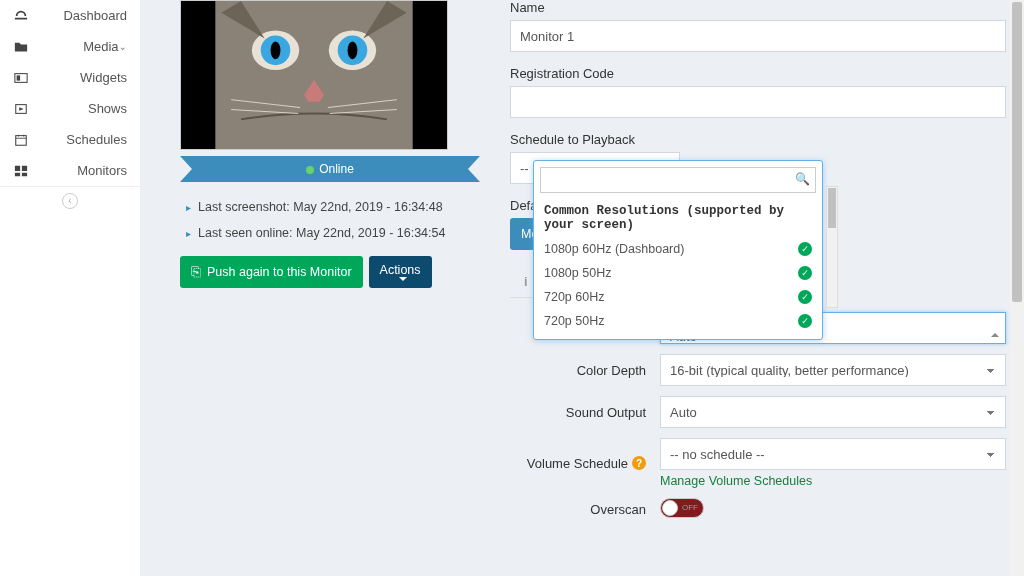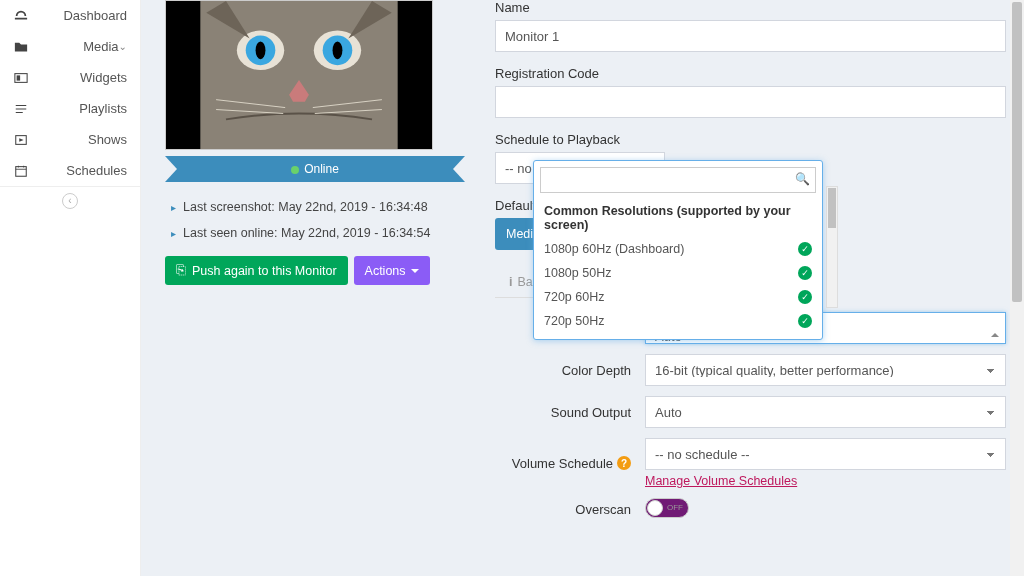--- a/index.html
+++ b/index.html
@@ -7,64 +7,64 @@
 .main-wrap { display: flex; height: 576px; }
 .sidebar { width: 141px; background: #fff; border-right: 1px solid #eee; }
 .sidebar-item { display: flex; align-items: center; padding: 8px 13px; color: #555; cursor: pointer; position: relative; }
 .sidebar-item .ic { width: 16px; height: 14px; margin-right: 9px; display: inline-flex; align-items: center; justify-content: center; font-size: 13px; color: #444; }
 .sidebar-item .label { flex: 1; font-size: 13px; text-align: right; }
 .sidebar-item .chev { font-size: 10px; color: #888; }
 .sidebar-collapse { text-align: center; padding: 6px 0; border-top: 1px solid #eee; color: #aaa; font-size: 11px; }
 .content { flex: 1; padding: 0 18px 10px 24px; overflow: hidden; position: relative; }
 h2.page-title { color: #3c8dbc; font-weight: 400; font-size: 22px; margin: 6px 0 14px; }
 .cols { display: flex; gap: 30px; }
-.left-col { width: 300px; }
+.left-col { width: 300px; margin-left: 15px; }
 .right-col { flex: 1; }
 .screenshot { width: 268px; height: 150px; background: #000; display: block; border: 1px solid #ccc; }
 .screenshot svg { width: 100%; height: 100%; display: block; }
 .online-banner { position: relative; margin-top: 6px; height: 26px; }
 .online-banner .bar { background: #3c8dbc; color: #fff; font-size: 12px; height: 26px; line-height: 26px; text-align: center; position: absolute; left: 12px; right: 12px; }
 .online-banner .tri-l, .online-banner .tri-r { position: absolute; top: 0; width: 0; height: 0; border-top: 13px solid #3c8dbc; border-bottom: 13px solid #3c8dbc; }
 .online-banner .tri-l { left: 0; border-left: 12px solid transparent; }
 .online-banner .tri-r { right: 0; border-right: 12px solid transparent; }
 .online-dot { display: inline-block; width: 8px; height: 8px; background: #6ad16a; border-radius: 50%; margin-right: 5px; vertical-align: middle; }
 .meta-list { margin-top: 12px; }
 .meta-list .row { padding: 6px 0 6px 6px; font-size: 12.5px; color: #444; }
 .meta-list .caret { color: #3c8dbc; margin-right: 7px; font-size: 10px; }
 .btn { display: inline-flex; align-items: center; border: none; border-radius: 3px; padding: 7px 11px; font-size: 12.5px; cursor: pointer; color: #fff; }
 .btn-teal { background: #00a65a; }
-.btn-teal2 { background: #8b5cf6; }
+.btn-teal2 { background: #0c4a6e; flex-direction: column; }
 .actions-row { margin-top: 10px; display: flex; gap: 6px; }
 .btn .ic { margin-right: 6px; }
 .form-group { margin-bottom: 14px; }
 .form-label { font-size: 13px; color: #333; margin-bottom: 5px; display: block; }
 .form-control { width: 100%; height: 32px; border: 1px solid #d2d6de; background: #fff; padding: 8px 9px; color: #555; font-size: 13px; border-radius: 0; }
 select.form-control { appearance: none; background-image: linear-gradient(45deg, transparent 50%, #777 50%), linear-gradient(135deg, #777 50%, transparent 50%); background-position: calc(100% - 14px) 14px, calc(100% - 10px) 14px; background-size: 4px 4px, 4px 4px; background-repeat: no-repeat; }
 .media-row { display: flex; gap: 6px; }
 .btn-blue { background: #3c8dbc; }
 .context-input { flex: 1; height: 32px; border: 1px solid #d2d6de; display: flex; align-items: center; padding: 0 8px; color: #999; font-size: 12.5px; overflow: hidden; white-space: nowrap; }
 .context-input .pic { color: #888; margin-right: 6px; }
 .tabs { display: flex; border-bottom: 1px solid #ddd; margin-top: 14px; }
 .tab { padding: 8px 13px; color: #999; font-size: 12.5px; border: 1px solid transparent; position: relative; top: 1px; cursor: pointer; display: flex; align-items: center; gap: 5px; }
 .tab.visible-border { border: 1px solid #ddd; border-bottom-color: #fff; background: #fff; color: #555; }
 .settings { margin-top: 14px; }
 .setting-row { display: flex; align-items: center; margin-bottom: 10px; }
 .setting-label { width: 150px; text-align: right; padding-right: 14px; font-size: 13px; color: #333; display: flex; justify-content: flex-end; align-items: center; gap: 4px; }
 .help-ic { display: inline-flex; width: 14px; height: 14px; border-radius: 50%; background: #f39c12; color: #fff; font-size: 10px; align-items: center; justify-content: center; font-weight: bold; }
 .setting-control { flex: 1; }
-.mvs-link { color: #be185d; font-size: 12.5px; display: inline-block; margin-top: 4px; cursor: pointer; text-decoration: underline; }
-.toggle { display: inline-block; width: 44px; height: 20px; background: #701a75; border: 1px solid #ccc; border-radius: 10px; position: relative; font-size: 8px; color: #999; }
+.mvs-link { color: #15803d; font-size: 12.5px; display: inline-block; margin-top: 4px; cursor: pointer; }
+.toggle { display: inline-block; width: 44px; height: 20px; background: #7f1d1d; border: 1px solid #ccc; border-radius: 10px; position: relative; font-size: 8px; color: #999; }
 .toggle .knob { position: absolute; left: 1px; top: 1px; width: 16px; height: 16px; background: #fff; border: 1px solid #ccc; border-radius: 50%; }
 .toggle .txt { position: absolute; right: 5px; top: 4px; }
 
 .dropdown-pop { position: absolute; top: 160px; left: 533px; width: 290px; background: #fff; border: 1px solid #66afe9; border-radius: 3px; box-shadow: 0 1px 6px rgba(102,175,233,0.5); z-index: 50; padding: 6px; }
 .dd-search { width: 100%; height: 26px; border: 1px solid #ccc; padding: 0 24px 0 7px; font-size: 12px; color: #555; }
 .dd-search-wrap { position: relative; margin-bottom: 6px; }
 .dd-search-wrap .mag { position: absolute; right: 6px; top: 5px; color: #888; font-size: 12px; }
-.dd-group-h { font-weight: bold; color: #333; font-size: 12.5px; padding: 5px 4px; }
+.dd-group-h { font-weight: bold; color: #333; font-size: 12.5px; padding: 5px 4px; font-family: Liberation Mono, monospace; }
 .dd-opt { display: flex; justify-content: space-between; align-items: center; padding: 5px 4px; font-size: 12.5px; cursor: pointer; }
 .dd-check { width: 14px; height: 14px; border-radius: 50%; background: #00a65a; color: #fff; font-size: 9px; display: inline-flex; align-items: center; justify-content: center; }
 .dd-side-scroll { position: absolute; top: 186px; left: 826px; width: 12px; height: 122px; background: #f1f1f1; border: 1px solid #ddd; z-index: 51; }
 .dd-side-scroll .thumb { background: #c1c1c1; width: 8px; height: 40px; margin: 1px auto 0; }
 .v-scroll { position: absolute; right: 0; top: 0; width: 14px; height: 576px; background: #f1f1f1; z-index: 60; }
 .v-scroll .thumb { background: #c1c1c1; width: 10px; height: 300px; margin: 2px auto 0; border-radius: 2px; }
 .caret-down { display:inline-block; width:0; height:0; border-left:4px solid transparent; border-right:4px solid transparent; border-top:4px solid currentColor; margin-left:5px; vertical-align: middle; }
 .caret-up-sm { position:absolute; right:6px; bottom:6px; width:0; height:0; border-left:4px solid transparent; border-right:4px solid transparent; border-bottom:4px solid #888; }
 </style>
 </head>
@@ -94,42 +94,45 @@
         <svg viewBox="0 0 16 16" width="14" height="14">
             <rect x="1" y="3" width="14" height="10" fill="none" stroke="#444" stroke-width="1.2"></rect>
             <rect x="3" y="5" width="4" height="6" fill="#444"></rect>
           </svg>
       </span>
       <span class="label">Widgets</span>
     </div>
     <div class="sidebar-item">
       <span class="ic">
         <svg viewBox="0 0 16 16" width="14" height="14">
-            <path stroke="#444" stroke-width="1.3" d="M2 4h12M2 8h12M2 12h8"></path>
-          </svg>
-      </span>
-      <span class="label">Playlists</span>
-    </div>
-    <div class="sidebar-item">
-      <span class="ic">
-        <svg viewBox="0 0 16 16" width="14" height="14">
             <rect x="2" y="3" width="12" height="10" fill="none" stroke="#444" stroke-width="1.2"></rect>
             <path fill="#444" d="M6 6l5 2-5 2z"></path>
           </svg>
       </span>
       <span class="label">Shows</span>
     </div>
     <div class="sidebar-item">
       <span class="ic">
         <svg viewBox="0 0 16 16" width="14" height="14">
             <rect x="2" y="3" width="12" height="11" fill="none" stroke="#444" stroke-width="1.2"></rect>
             <path stroke="#444" d="M2 6h12M5 2v2M11 2v2"></path>
           </svg>
       </span>
       <span class="label">Schedules</span>
+    </div>
+    <div class="sidebar-item">
+      <span class="ic">
+        <svg viewBox="0 0 16 16" width="14" height="14">
+            <rect x="1" y="2" width="6" height="6" fill="#444"></rect>
+            <rect x="9" y="2" width="6" height="6" fill="#444"></rect>
+            <rect x="1" y="10" width="6" height="4" fill="#444"></rect>
+            <rect x="9" y="10" width="6" height="4" fill="#444"></rect>
+          </svg>
+      </span>
+      <span class="label">Monitors</span>
     </div>
     <div class="sidebar-collapse">
       <span style="display:inline-block;border:1px solid #ccc;border-radius:50%;width:16px;height:16px;line-height:13px;font-size:10px;">‹</span>
     </div>
   </div>
 
   <div class="content">
     <div class="cols">
       <div class="left-col">
         <div class="screenshot">

